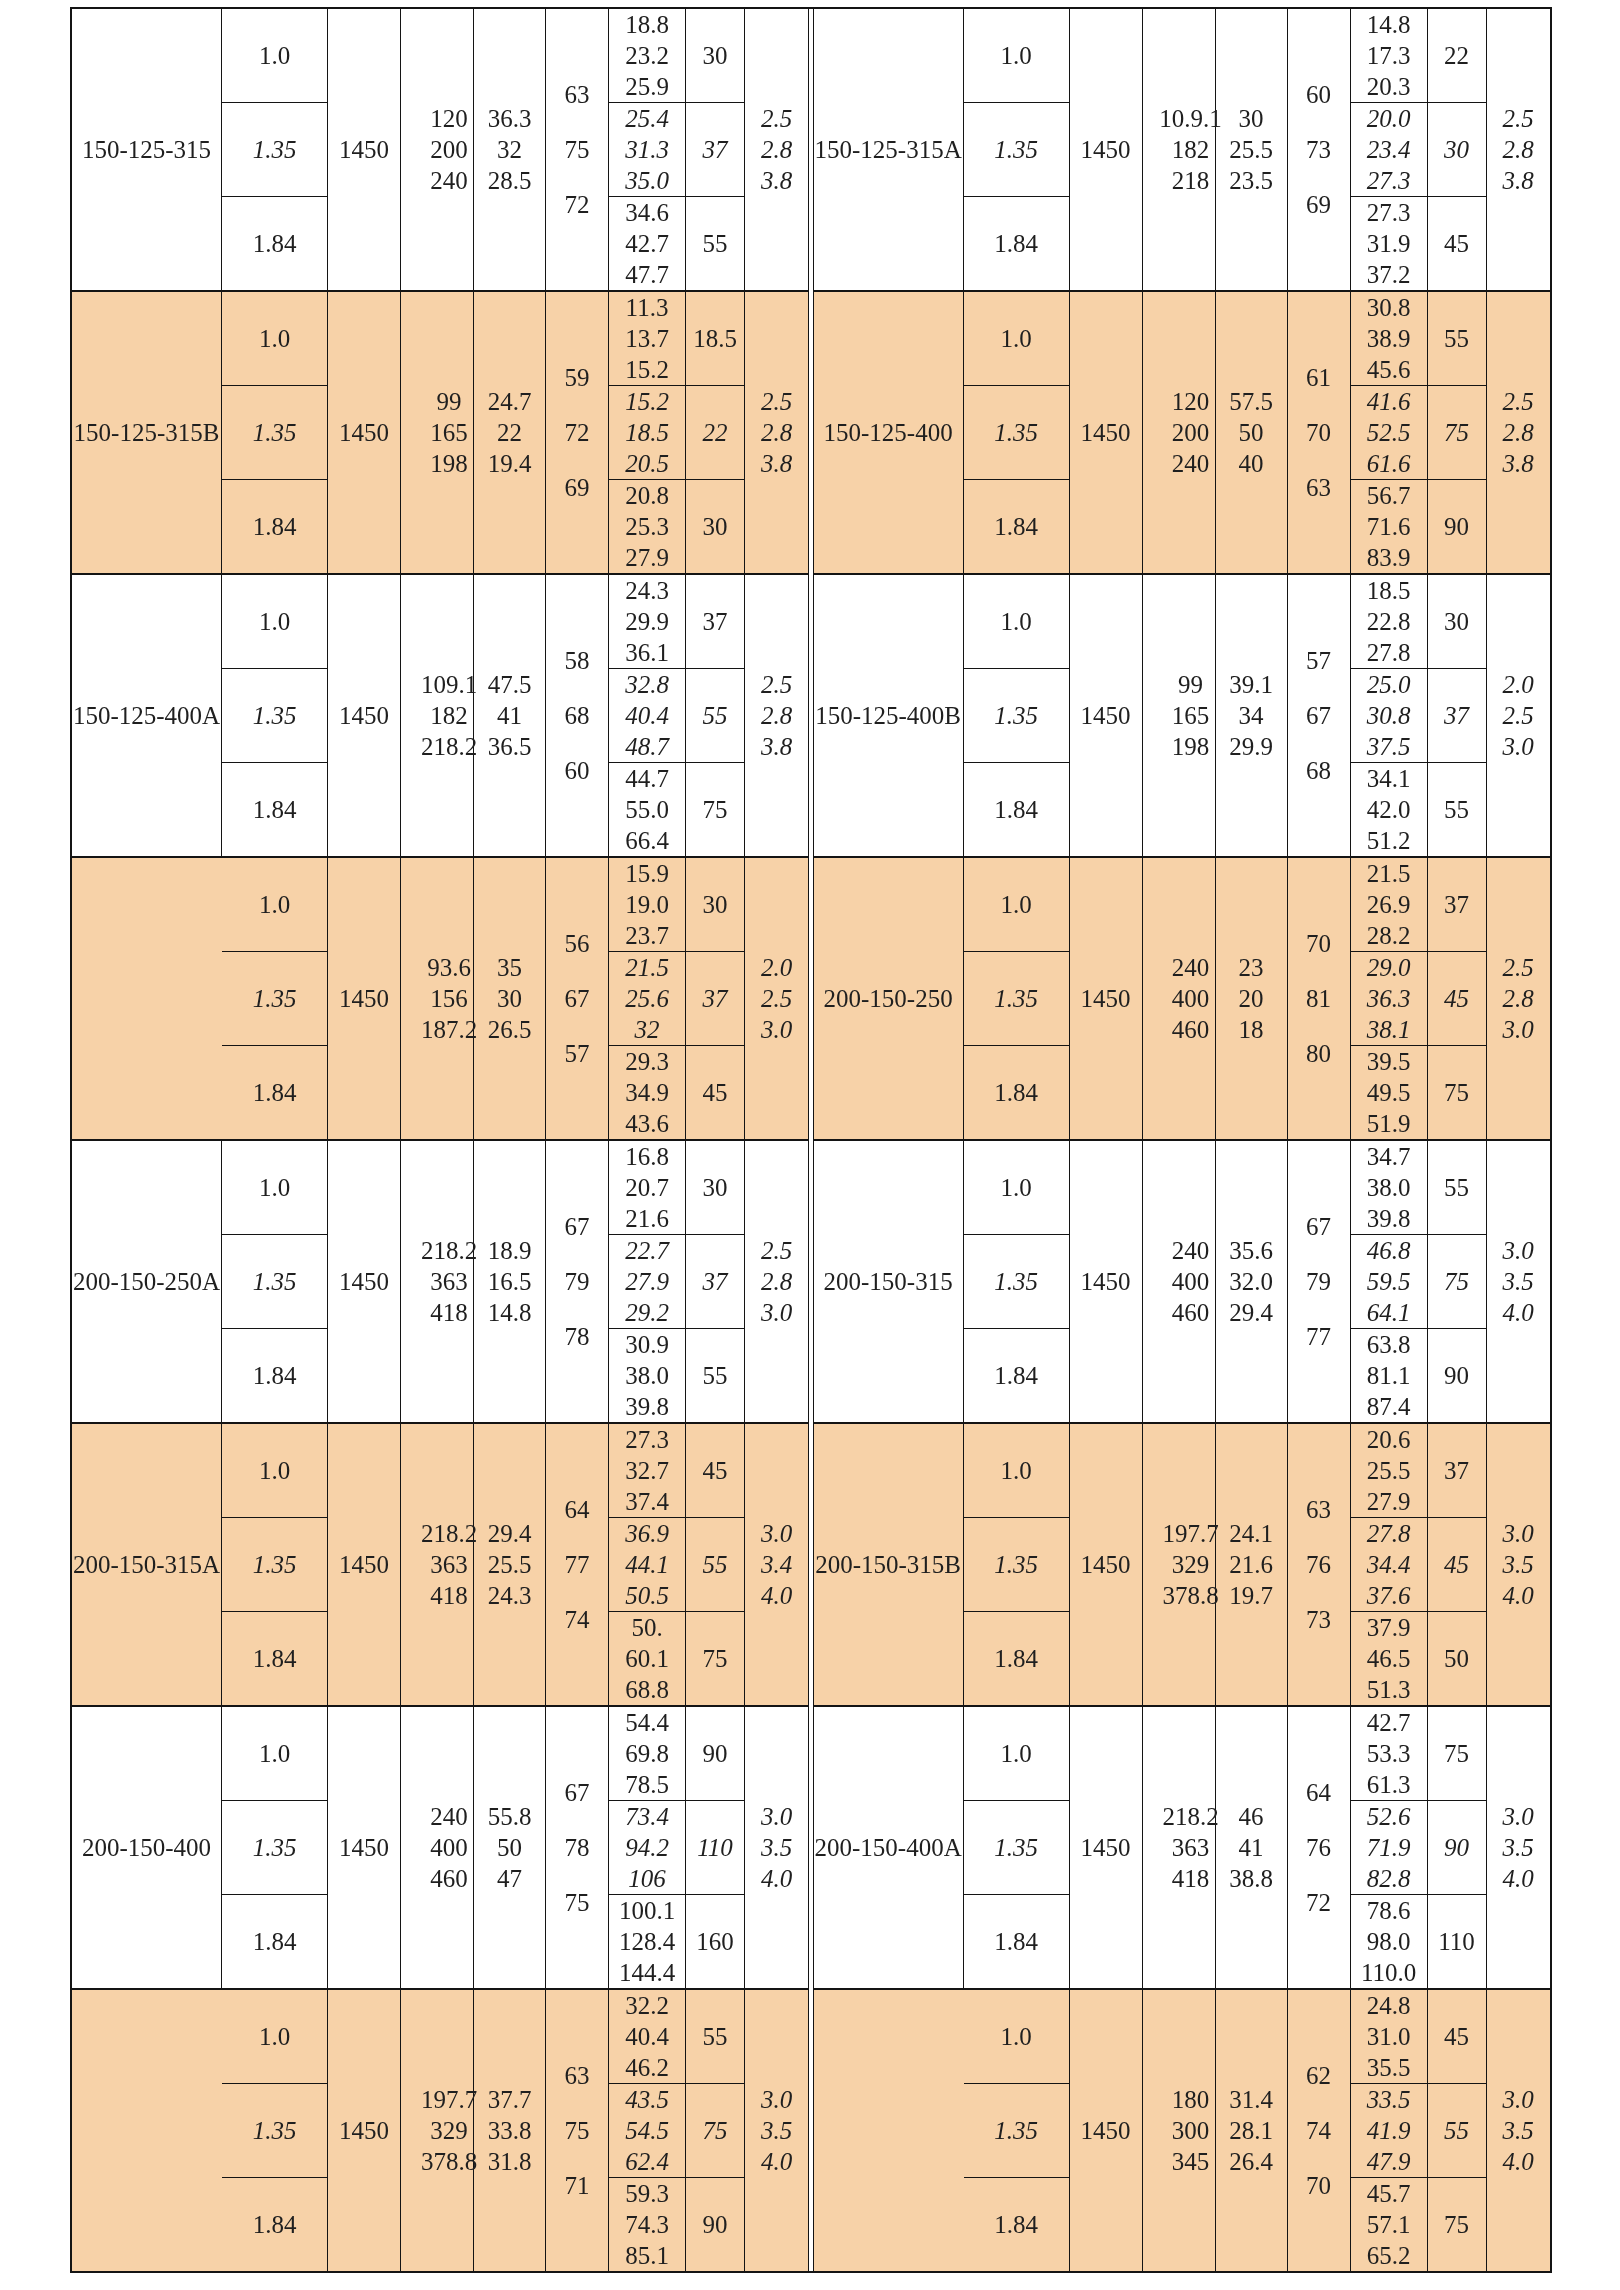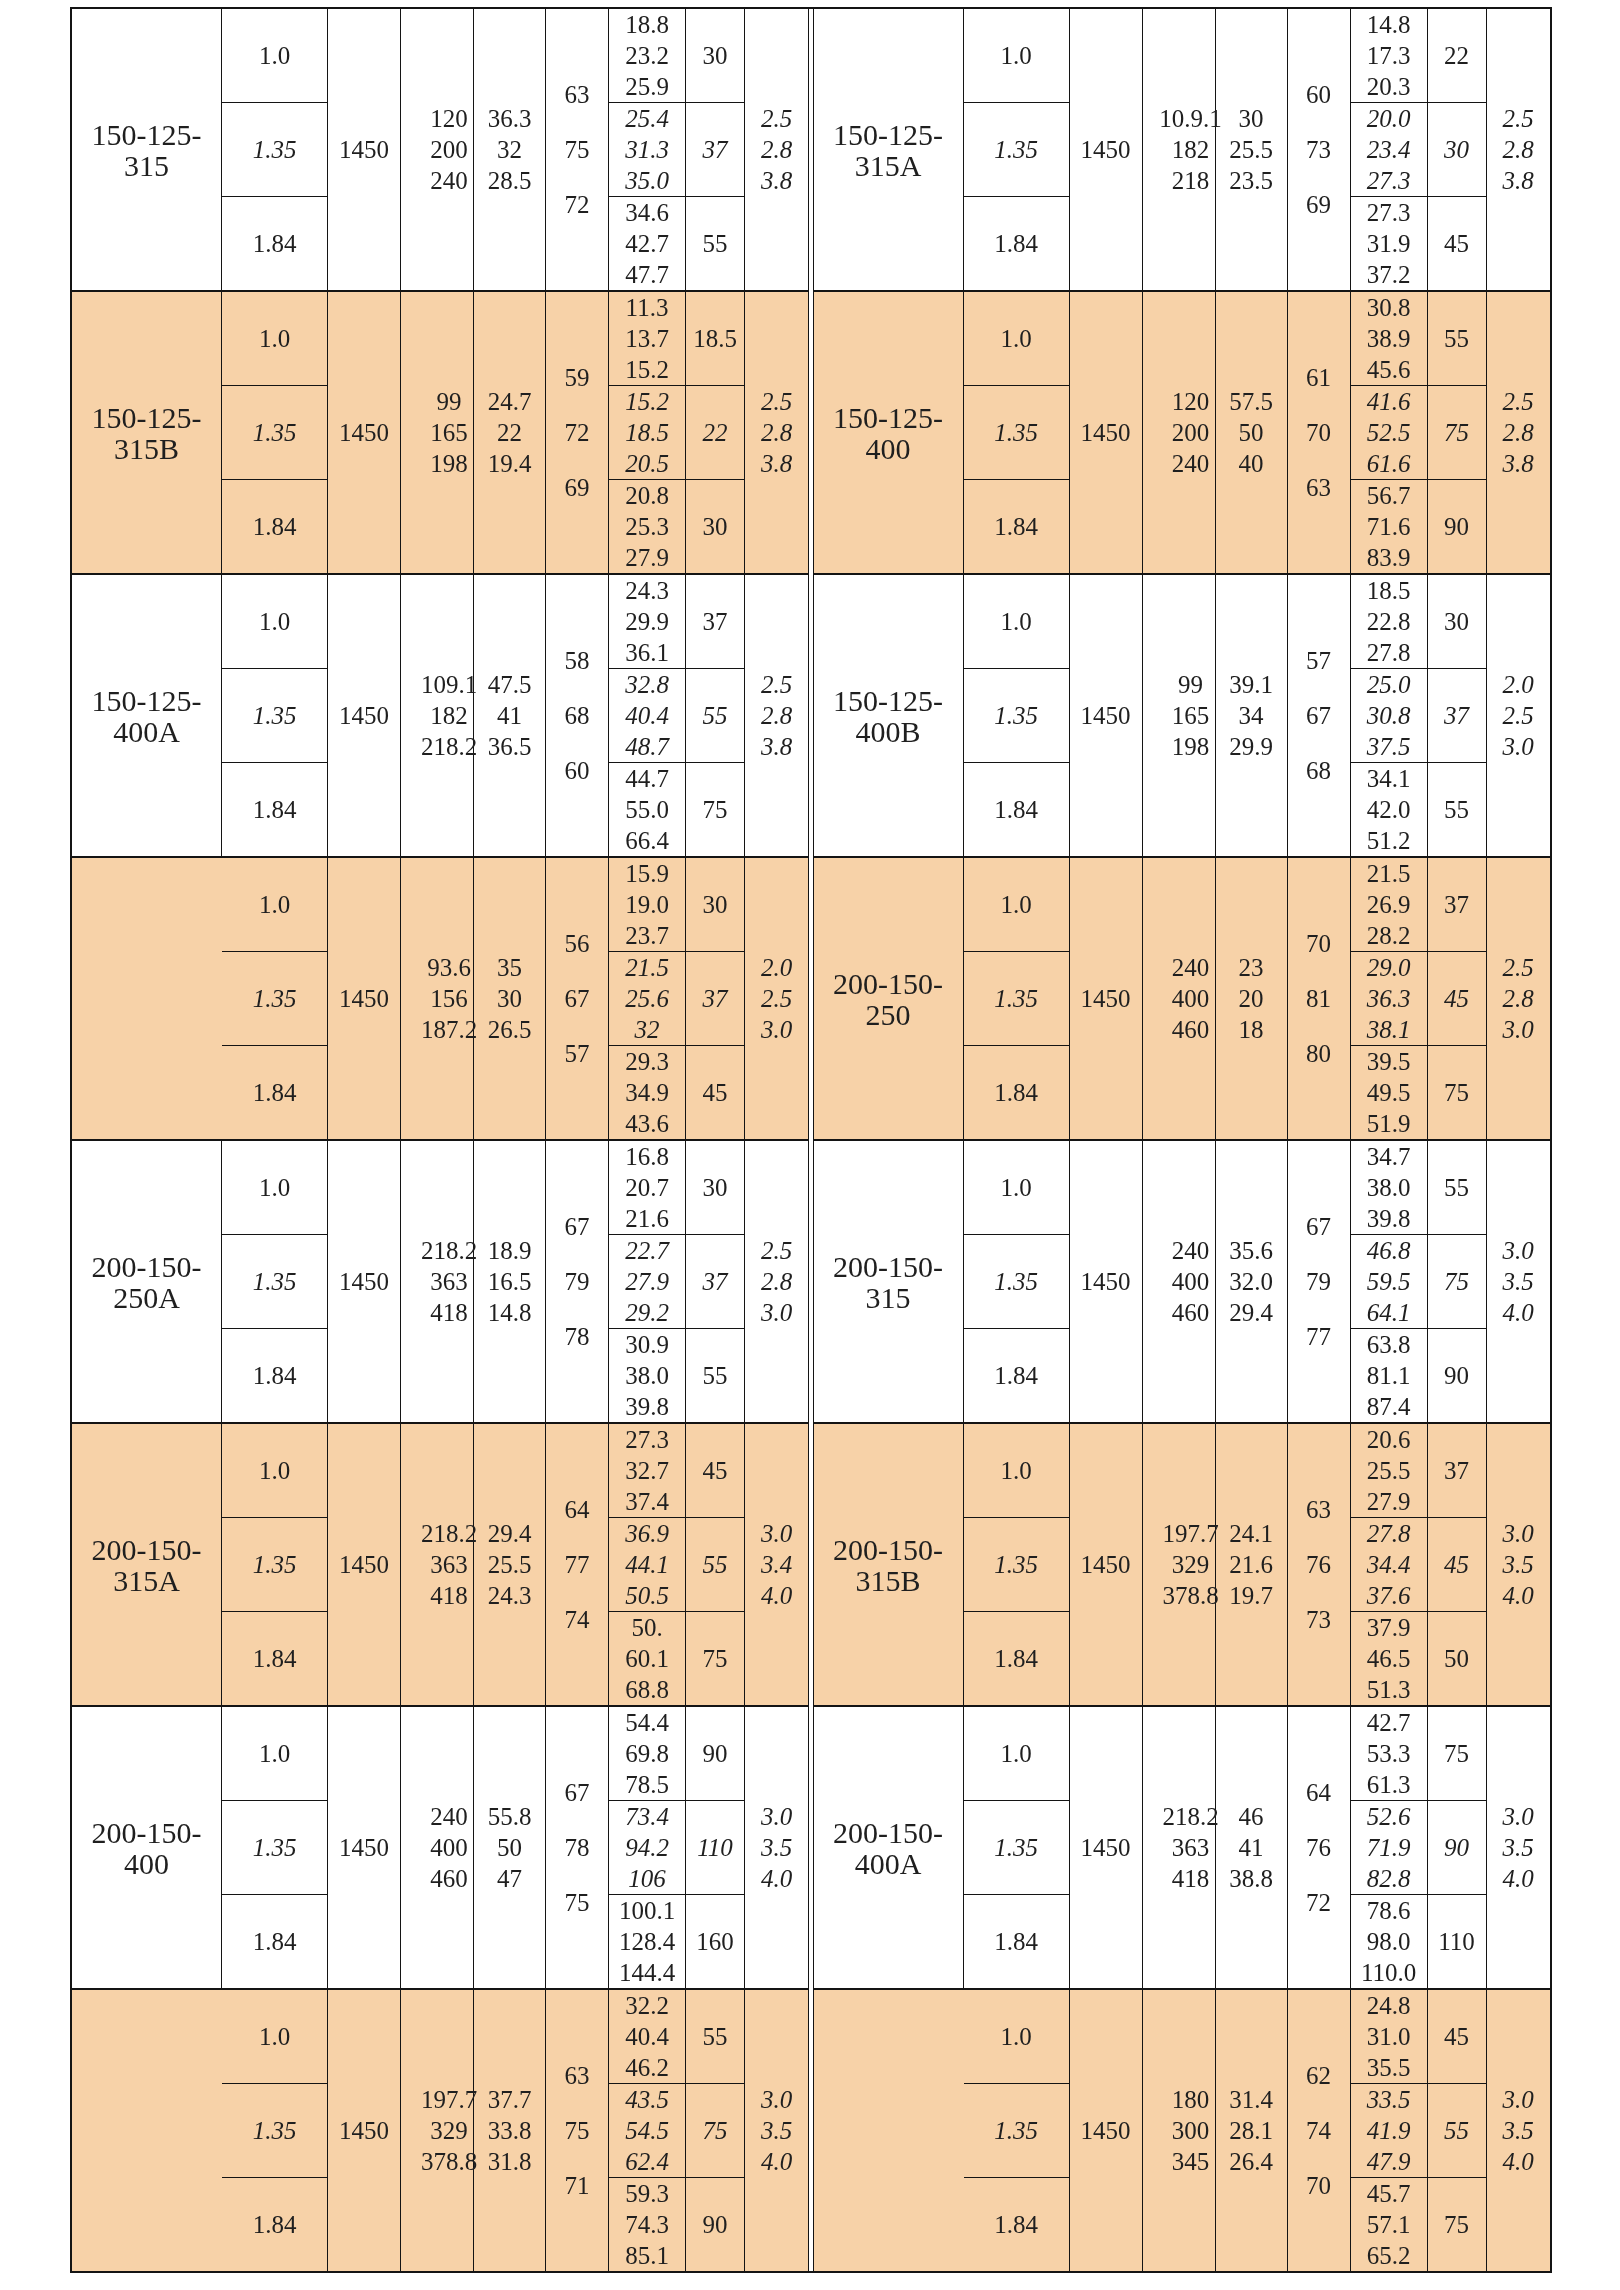--- a/index.html
+++ b/index.html
@@ -32,21 +32,21 @@
   .block.hl{background:#f7d2a8;}
   .block + .block{border-top:2.7px solid #141414;}
   .cell{
     border-right:1.8px solid #141414;
     display:flex;align-items:center;justify-content:center;
     font-size:25px;
     line-height:31px;
     text-align:center;
   }
   .cell.last{border-right:none;font-style:italic;}
-  .model{grid-column:1;grid-row:1/10;font-size:30px;letter-spacing:0px;}
+  .model{grid-column:1;grid-row:1/10;font-size:25px;letter-spacing:0px;}
   .ratio{grid-column:2;}
   .r0{grid-row:1/4;}
   .r1{grid-row:4/7;font-style:italic;}
   .r2{grid-row:7/10;}
   .ratio.r0,.ratio.r1,.pwr.r0,.pwr.r1,.mot.r0,.mot.r1{border-bottom:1.8px solid #141414;}
   .speed{grid-column:3;grid-row:1/10;}
   .stack{flex-direction:column;}
   .flow{grid-column:4;grid-row:1/10;margin-left:24px;}
   .head{grid-column:5;grid-row:1/10;}
   .eff{grid-column:6;grid-row:1/10;gap:24px;}

